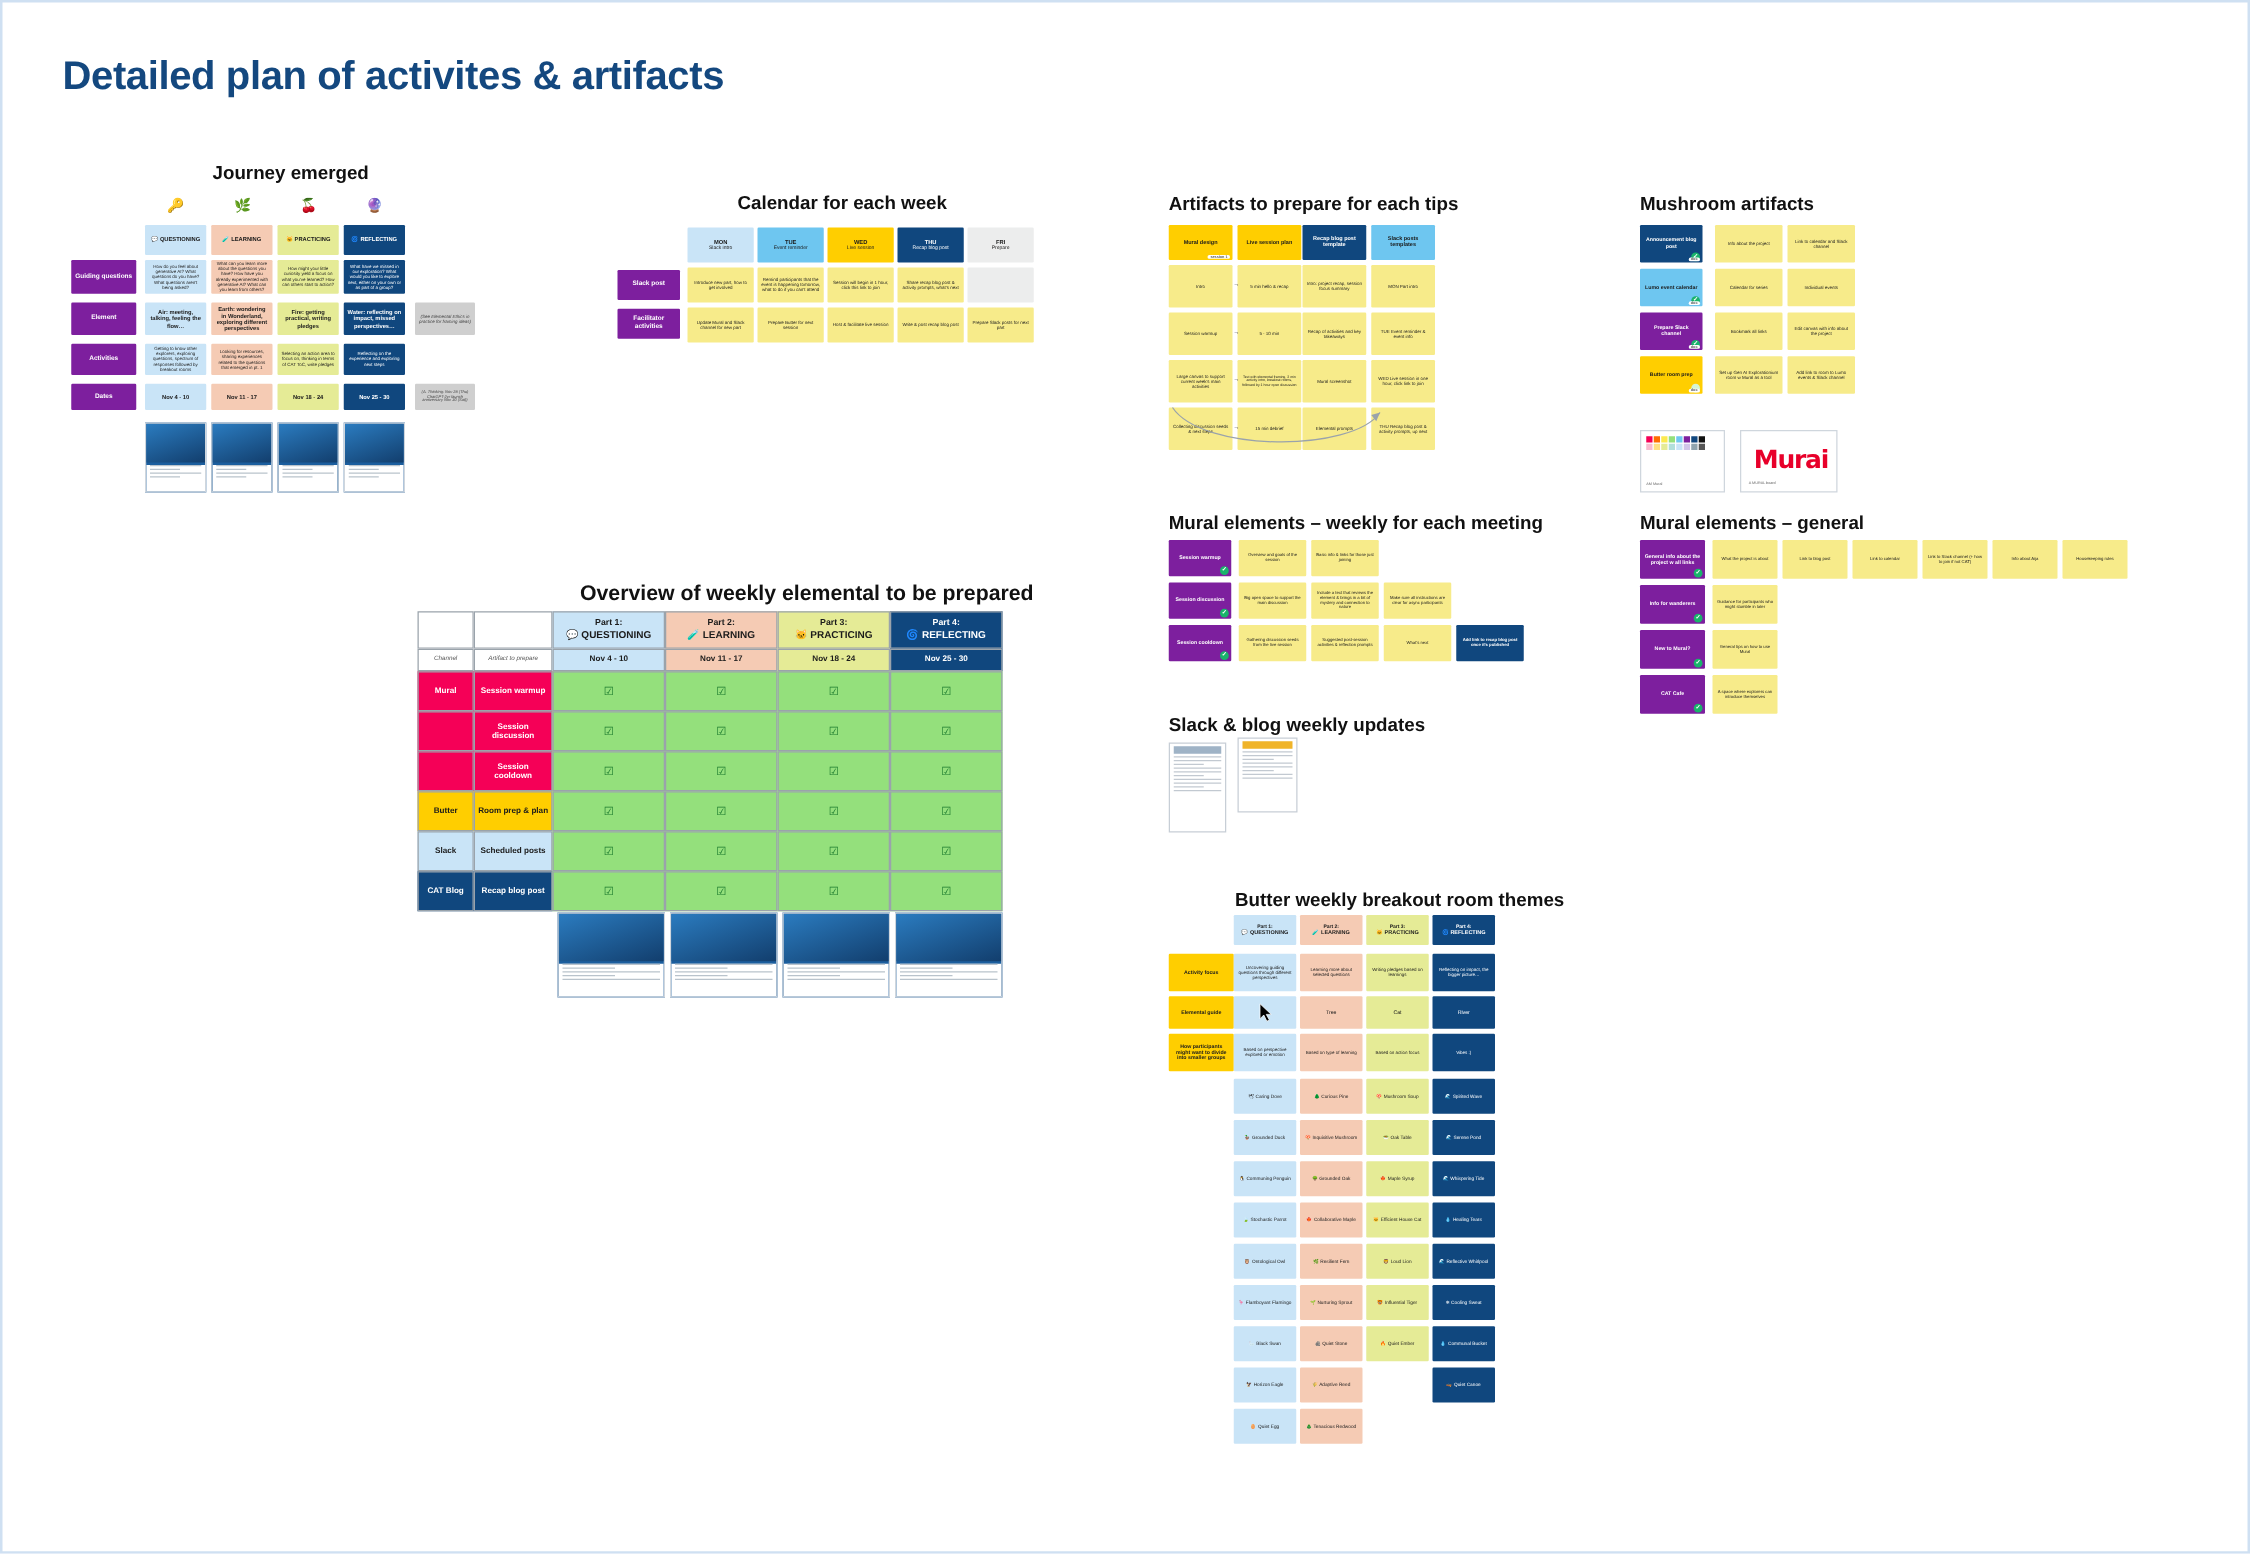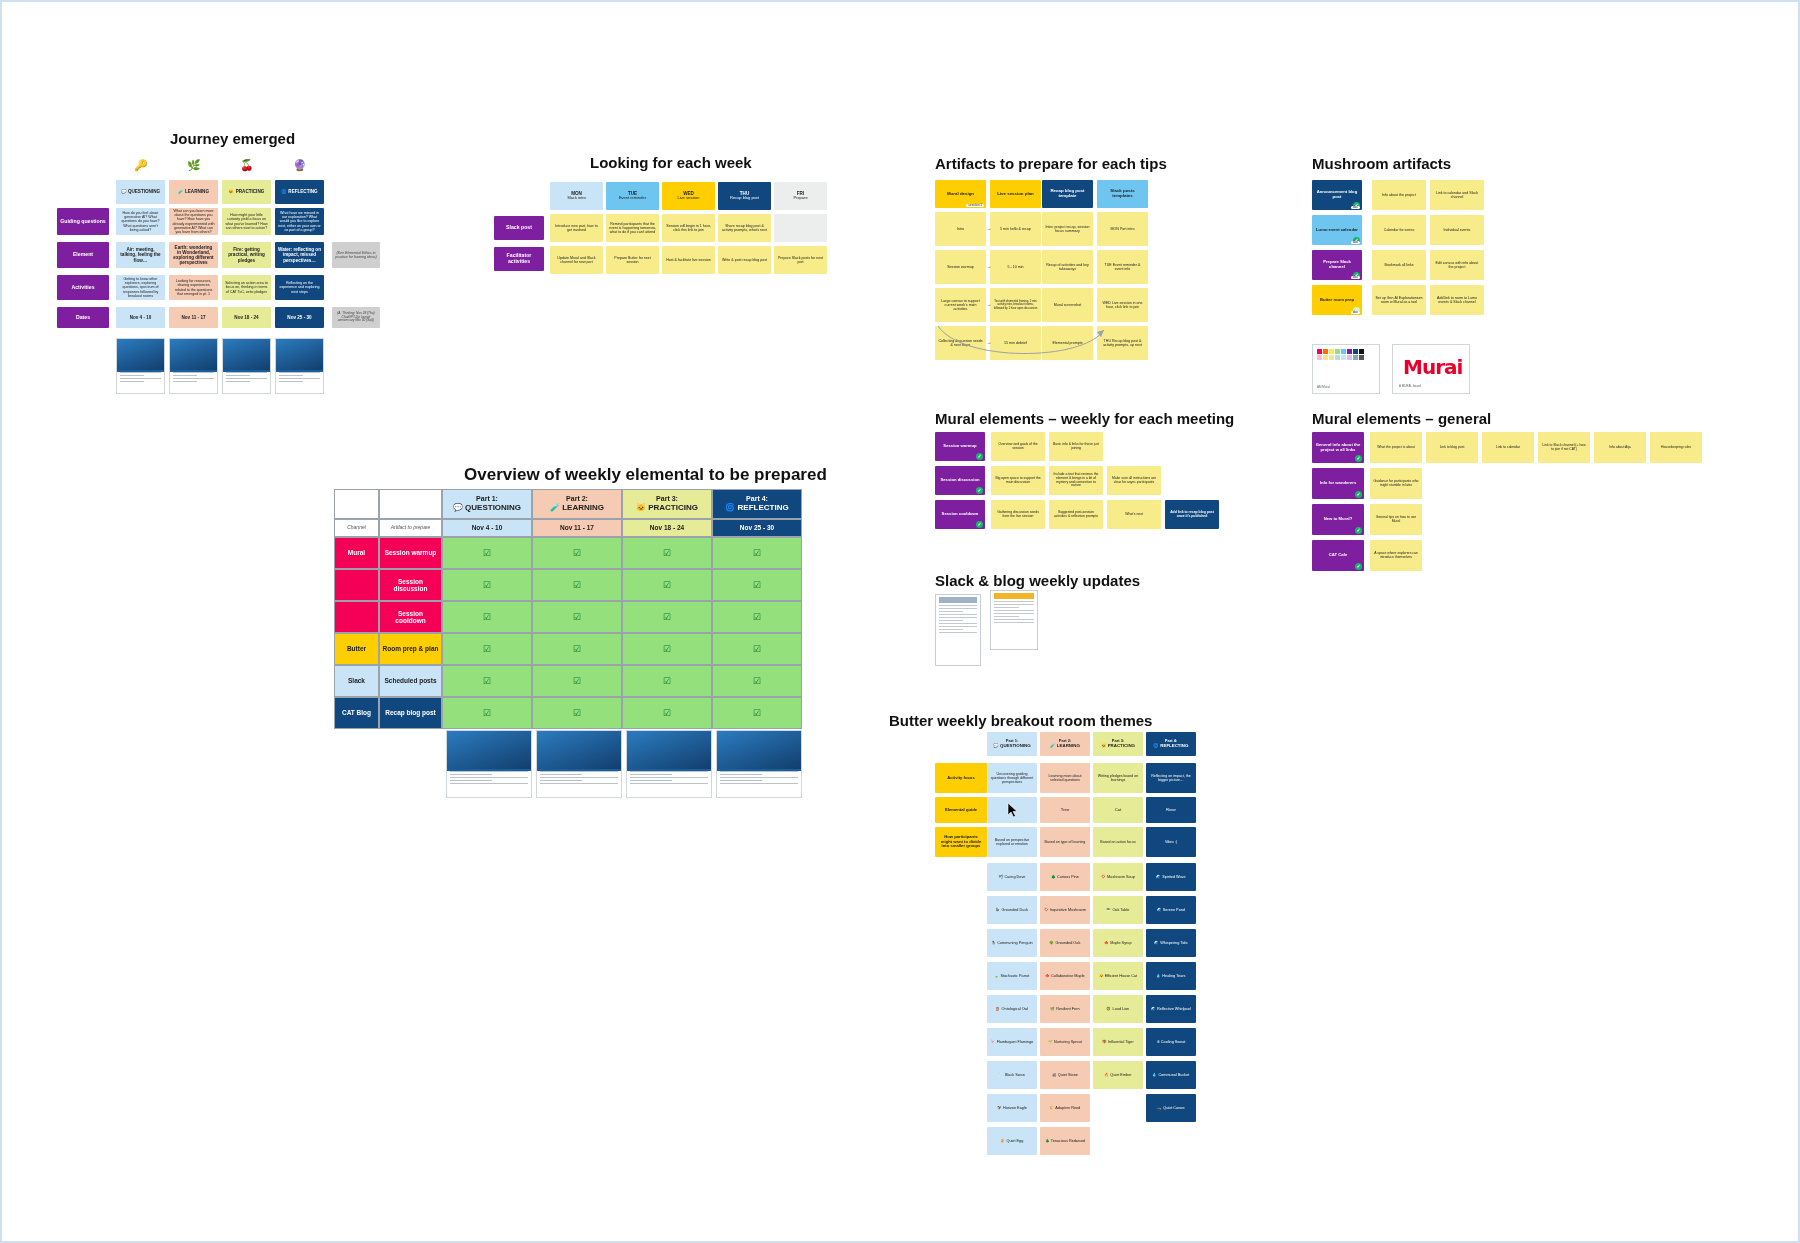--- a/index.html
+++ b/index.html
@@ -55,20 +55,21 @@
               letter-spacing:-1px;font-family:"DejaVu Sans", sans-serif;}
 
   .arrow-svg{position:absolute;pointer-events:none;}
   .cursor{position:absolute;width:12px;height:16px;z-index:50;}
 </style>
 </head>
 <body>
 
 <div id="board">
 
+  <div class="page-title">Detailed plan of activites &amp; artifacts</div>
 
   <div class="sec-title" style="left:168px;top:128px;">Journey emerged</div>
   <div id="journey">
       <div class="st" style="left: 128px; top: 155px; width: 22px; height: 16px; background: transparent; font-size: 11px;">🔑</div>
       <div class="st" style="left: 181px; top: 155px; width: 22px; height: 16px; background: transparent; font-size: 11px;">🌿</div>
       <div class="st" style="left: 234px; top: 155px; width: 22px; height: 16px; background: transparent; font-size: 11px;">🍒</div>
       <div class="st" style="left: 287px; top: 155px; width: 22px; height: 16px; background: transparent; font-size: 11px;">🔮</div>
       <div class="st bold blue-l" style="left: 114px; top: 178px; width: 49px; height: 24px; font-size: 4.6px;">💬 QUESTIONING</div>
       <div class="st bold peach" style="left: 167px; top: 178px; width: 49px; height: 24px; font-size: 4.6px;">🧪 LEARNING</div>
       <div class="st bold lime" style="left: 220px; top: 178px; width: 49px; height: 24px; font-size: 4.6px;">🐱 PRACTICING</div>
@@ -126,21 +127,21 @@
         <div class="top"></div>
         <div class="bot">
           <div class="ln"></div>
           <div class="ln s"></div>
           <div class="ln"></div>
           <div class="ln s"></div>
         </div>
       </div>
     </div>
 
-  <div class="sec-title" style="left:588px;top:152px;">Looking for each week</div>
+  <div class="sec-title" style="left:588px;top:152px;">Calendar for each week</div>
   <div id="template">
       <div class="st bold purple" style="left: 492px; top: 214px; width: 50px; height: 24px; font-size: 5.2px;">Slack post</div>
       <div class="st bold purple" style="left: 492px; top: 245px; width: 50px; height: 24px; font-size: 5.2px;">Facilitator activities</div>
       <div class="st bold blue-l" style="left: 548px; top: 180px; width: 53px; height: 28px; flex-direction: column;">
         <div style="font-size: 4.6px;">MON</div>
         <div style="font-size: 4px; font-weight: normal;">Slack intro</div>
       </div>
       <div class="st bold blue-m" style="left: 604px; top: 180px; width: 53px; height: 28px; flex-direction: column;">
         <div style="font-size: 4.6px;">TUE</div>
         <div style="font-size: 4px; font-weight: normal;">Event reminder</div>
@@ -401,21 +402,21 @@
         <div class="bot">
           <div class="ln"></div>
           <div class="ln s"></div>
           <div class="ln"></div>
           <div class="ln s"></div>
           <div class="ln"></div>
         </div>
       </div>
     </div>
 
-  <div class="sec-title" style="left:887px;top:710px;">Butter weekly breakout room themes</div>
+  <div class="sec-title" style="left:986px;top:710px;">Butter weekly breakout room themes</div>
   <div id="butter">
       <div class="st bold blue-l" style="left: 985px; top: 730px; width: 50px; height: 24px; flex-direction: column;">
         <div style="font-size: 4px;">Part 1:</div>
         <div style="font-size: 4.4px;">💬 QUESTIONING</div>
       </div>
       <div class="st bold peach" style="left: 1038px; top: 730px; width: 50px; height: 24px; flex-direction: column;">
         <div style="font-size: 4px;">Part 2:</div>
         <div style="font-size: 4.4px;">🧪 LEARNING</div>
       </div>
       <div class="st bold lime" style="left: 1091px; top: 730px; width: 50px; height: 24px; flex-direction: column;">

